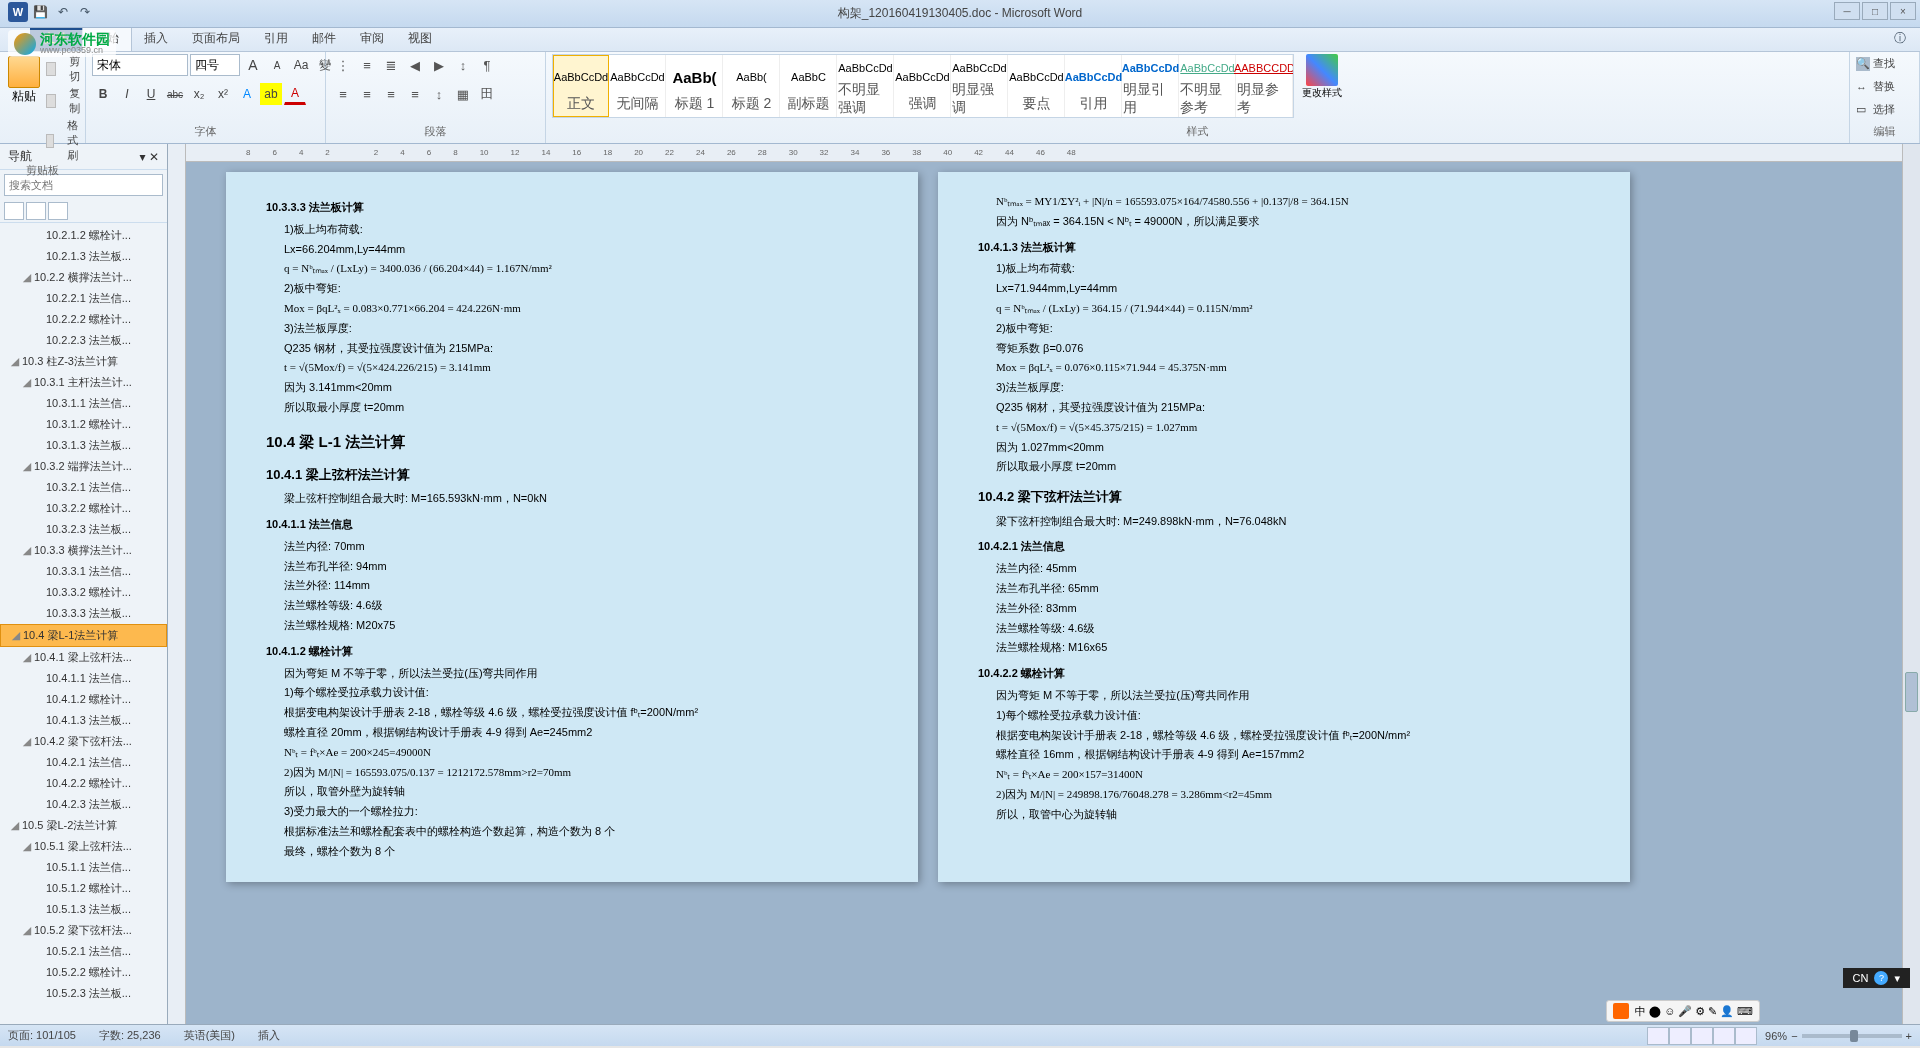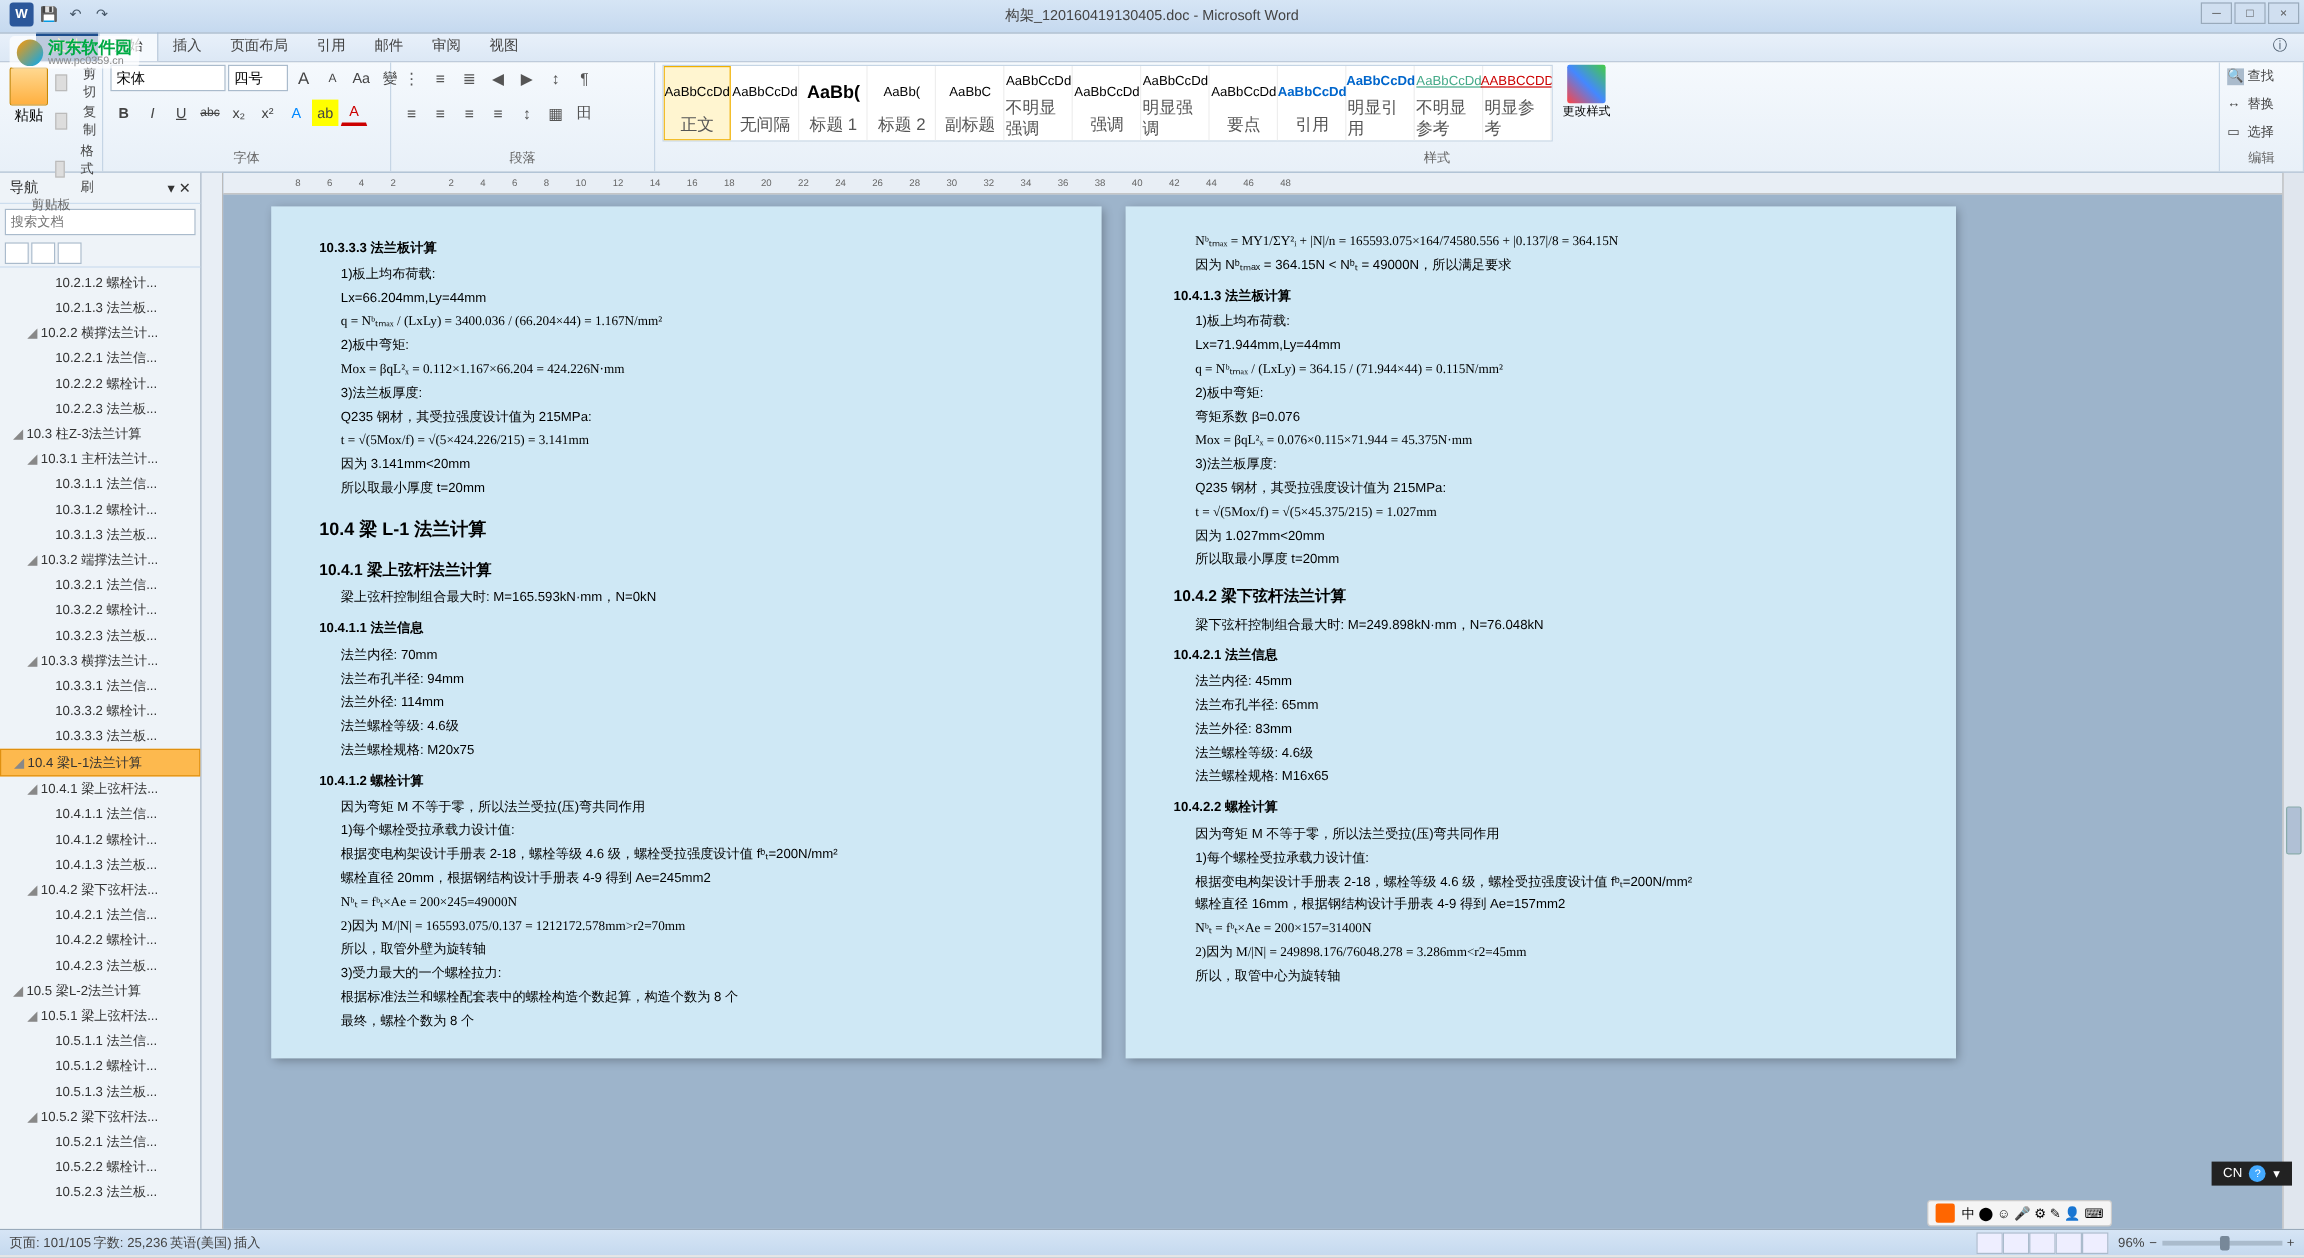--- a/index.html
+++ b/index.html
@@ -72,21 +72,21 @@
 .rulerbar{width:18px;background:#e8eef5;border-right:1px solid #bbb}
 .docarea{flex:1;overflow:auto;background:#9db4cb;position:relative}
 .hruler{height:18px;background:#e8eef5;border-bottom:1px solid #bbb;position:sticky;top:0;display:flex;align-items:center;font-size:8px;color:#666;padding-left:60px;gap:22px}
 .pages{display:flex;gap:20px;padding:10px 40px}
 .page{width:692px;background:#cfe8f5;box-shadow:2px 2px 8px rgba(0,0,0,0.3);padding:20px 40px;font-size:11px;line-height:1.8;color:#000;font-family:SimSun,serif}
 .page .h4{font-weight:bold;margin:6px 0 2px}
 .page .h3{font-weight:bold;font-size:13px;margin:8px 0 3px}
 .page .h2{font-weight:bold;font-size:15px;margin:10px 0 4px}
 .page .ind{padding-left:18px}
 .page .formula{padding-left:18px;font-family:'Times New Roman',serif}
-.statusbar{height:22px;background:linear-gradient(#d6e5f5,#c5d9ef);border-top:1px solid #9ab;display:flex;align-items:center;padding:0 8px;font-size:11px;color:#444;gap:2px}
+.statusbar{height:22px;background:linear-gradient(#d6e5f5,#c5d9ef);border-top:1px solid #9ab;display:flex;align-items:center;padding:0 8px;font-size:11px;color:#444;gap:23px}
 .statusbar .right{margin-left:auto;display:flex;align-items:center;gap:8px}
 .statusbar .viewbtns{display:flex}
 .statusbar .viewbtns span{width:22px;height:18px;border:1px solid #abc;background:#eef;display:inline-block}
 .statusbar .zoom{display:flex;align-items:center;gap:4px}
 .statusbar .slider{width:100px;height:4px;background:#abc;position:relative}
 .statusbar .slider::after{content:'';position:absolute;left:48%;top:-4px;width:8px;height:12px;background:#789;border-radius:2px}
 .ime{position:absolute;bottom:26px;right:160px;background:#f5f5f5;border:1px solid #ccc;padding:2px 6px;font-size:11px;display:flex;align-items:center;gap:6px;border-radius:3px}
 .ime .sogou{width:16px;height:16px;background:#ff6600;border-radius:2px}
 .cnbadge{position:absolute;bottom:60px;right:10px;background:#222;color:#fff;padding:3px 10px;font-size:11px;display:flex;align-items:center;gap:6px}
 .cnbadge .q{width:14px;height:14px;background:#4af;border-radius:50%;display:inline-flex;align-items:center;justify-content:center;font-size:9px}
@@ -372,21 +372,21 @@
         <span>46</span>
         <span>48</span>
       </div>
     <div class="pages">
       <div class="page" id="page1">
           <div class="h4">10.3.3.3 法兰板计算</div>
           <div class="ind">1)板上均布荷载:</div>
           <div class="ind">Lx=66.204mm,Ly=44mm</div>
           <div class="formula">q = Nᵇₜₘₐₓ / (LxLy) = 3400.036 / (66.204×44) = 1.167N/mm²</div>
           <div class="ind">2)板中弯矩:</div>
-          <div class="formula">Mox = βqL²ₓ = 0.112×1.167×66.204 = 424.226N·mm</div>
+          <div class="formula">Mox = βqL²ₓ = 0.083×0.771×66.204 = 424.226N·mm</div>
           <div class="ind">3)法兰板厚度:</div>
           <div class="ind">Q235 钢材，其受拉强度设计值为 215MPa:</div>
           <div class="formula">t = √(5Mox/f) = √(5×424.226/215) = 3.141mm</div>
           <div class="ind">因为 3.141mm&lt;20mm</div>
           <div class="ind">所以取最小厚度 t=20mm</div>
           <div class="h2">10.4 梁 L-1 法兰计算</div>
           <div class="h3">10.4.1 梁上弦杆法兰计算</div>
           <div class="ind">梁上弦杆控制组合最大时: M=165.593kN·mm，N=0kN</div>
           <div class="h4">10.4.1.1 法兰信息</div>
           <div class="ind">法兰内径: 70mm</div>

